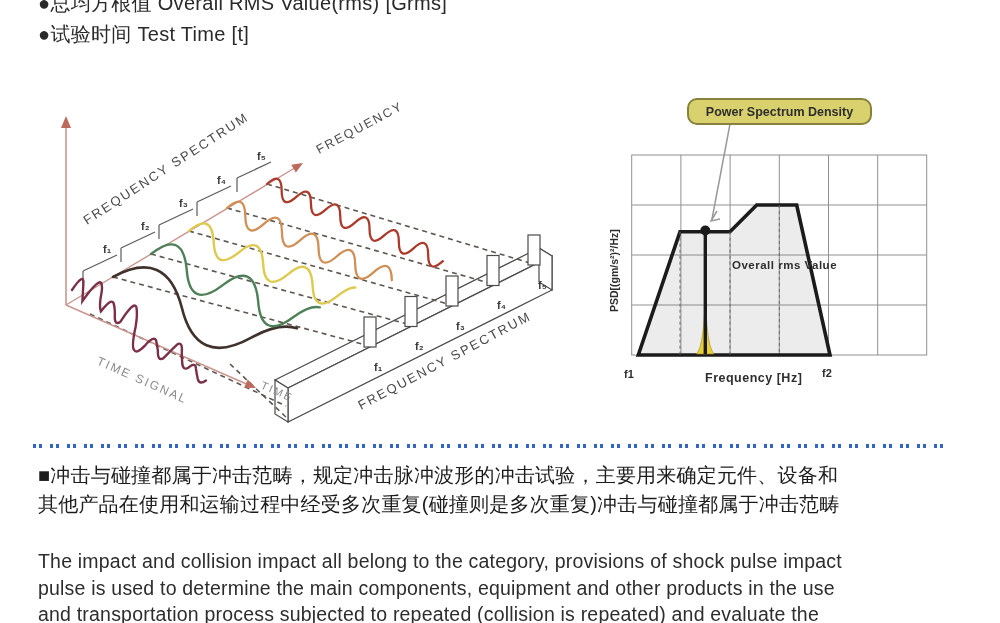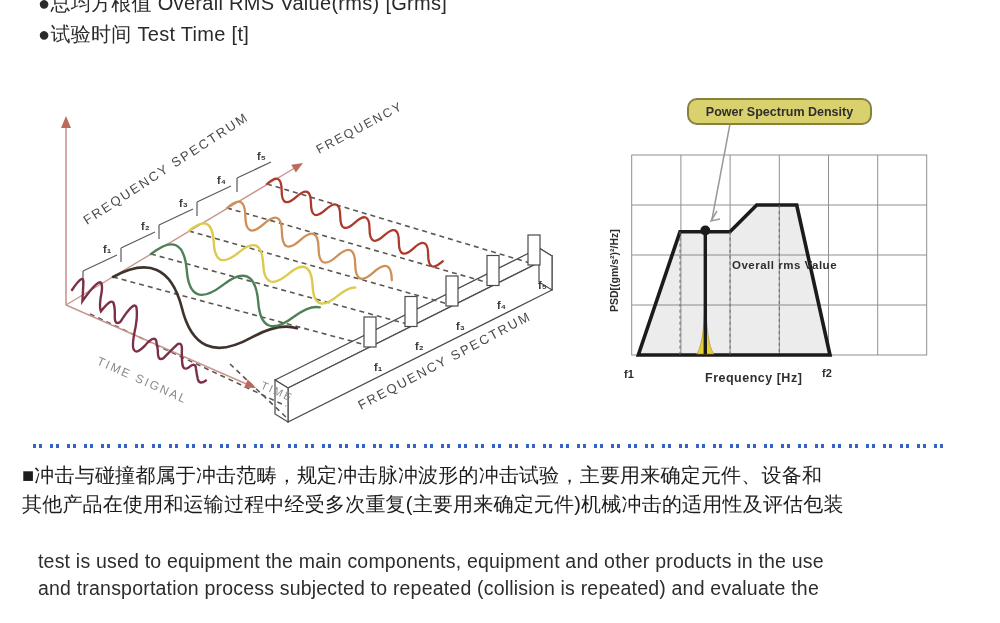--- a/index.html
+++ b/index.html
@@ -8,21 +8,21 @@
     width:1000px;height:623px;overflow:hidden;position:relative;
     background:#ffffff;font-family:"Liberation Sans", sans-serif;
   }
   .bullets{position:absolute;left:38px;top:-12px;color:#2a2a2a;
     font-size:20px;line-height:30.5px;letter-spacing:0.3px;white-space:nowrap;}
   .fig-left{position:absolute;left:30px;top:92px;width:565px;height:335px;}
   .fig-right{position:absolute;left:600px;top:90px;width:400px;height:333px;}
   .separator{position:absolute;left:33px;top:444px;width:916px;height:4px;
     background-image:repeating-linear-gradient(to right,
       var(--sep) 0 3px, transparent 3px 6px, var(--sep) 6px 9px, transparent 9px 17px);}
-  .para-cn{position:absolute;left:22px;top:461px;width:930px;color:#1c1c1c;
+  .para-cn{position:absolute;left:38px;top:461px;width:930px;color:#1c1c1c;
     font-size:20px;line-height:28.5px;letter-spacing:0.2px;white-space:nowrap;}
   .para-en{position:absolute;left:38px;top:548px;width:940px;color:#2d2d2d;
     font-size:19.5px;line-height:26.5px;letter-spacing:0.2px;white-space:nowrap;}
   svg text{font-family:"Liberation Sans", sans-serif;}
   .diag-label{fill:#4a4a4a;font-size:13px;letter-spacing:2px;}
   .diag-label-sm{fill:#8a8a8a;font-size:12px;letter-spacing:2px;}
   .ftick{fill:#3a3a3a;font-size:11px;font-weight:bold;}
   .psd-bold{fill:#2e2e2e;font-weight:bold;}
 </style>
 </head>
@@ -179,19 +179,20 @@
   <text x="105" y="292" class="psd-bold" font-size="12.5" letter-spacing="0.5">Frequency [Hz]</text>
   <g transform="translate(18,222) rotate(-90)">
     <text class="psd-bold" font-size="10.5">PSD[(gm/s²)²/Hz]</text>
   </g>
 </svg>
 
 <div class="separator"></div>
 
 <div class="para-cn">
   <div>■冲击与碰撞都属于冲击范畴，规定冲击脉冲波形的冲击试验，主要用来确定元件、设备和</div>
-  <div>其他产品在使用和运输过程中经受多次重复(主要用来确定元件)机械冲击的适用性及评估包装</div>
+  <div>其他产品在使用和运输过程中经受多次重复(碰撞则是多次重复)冲击与碰撞都属于冲击范畴</div>
 </div>
 
 <div class="para-en">
-  <div>test is used to equipment the main components, equipment and other products in the use</div>
+  <div>The impact and collision impact all belong to the category, provisions of shock pulse impact</div>
+  <div>pulse is used to determine the main components, equipment and other products in the use</div>
   <div>and transportation process subjected to repeated (collision is repeated) and evaluate the</div>
 </div>
 
 </body></html>

